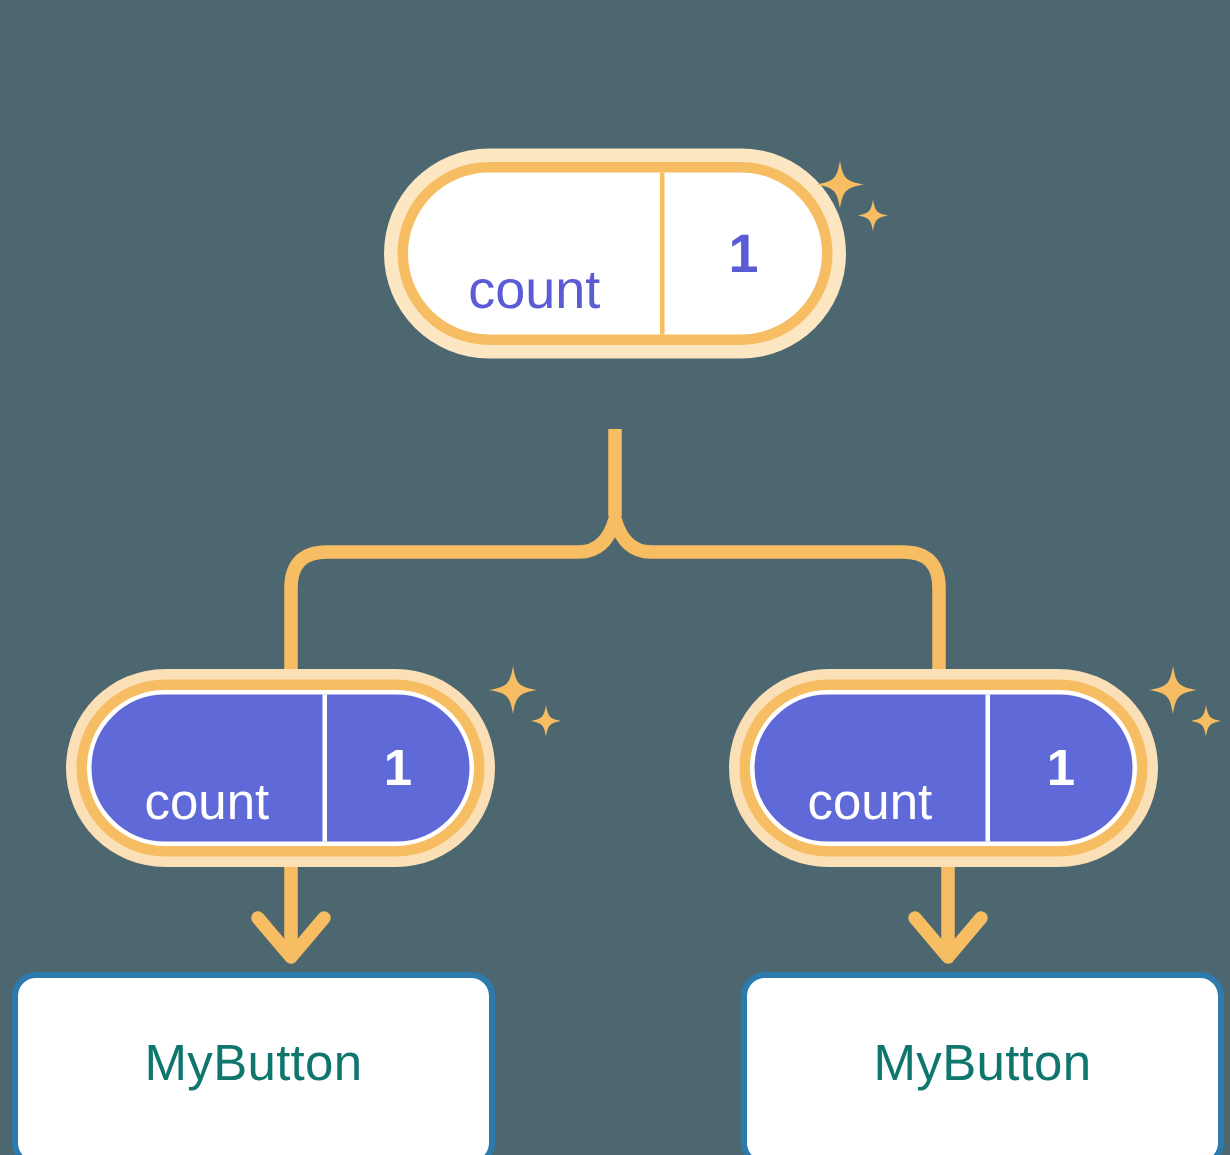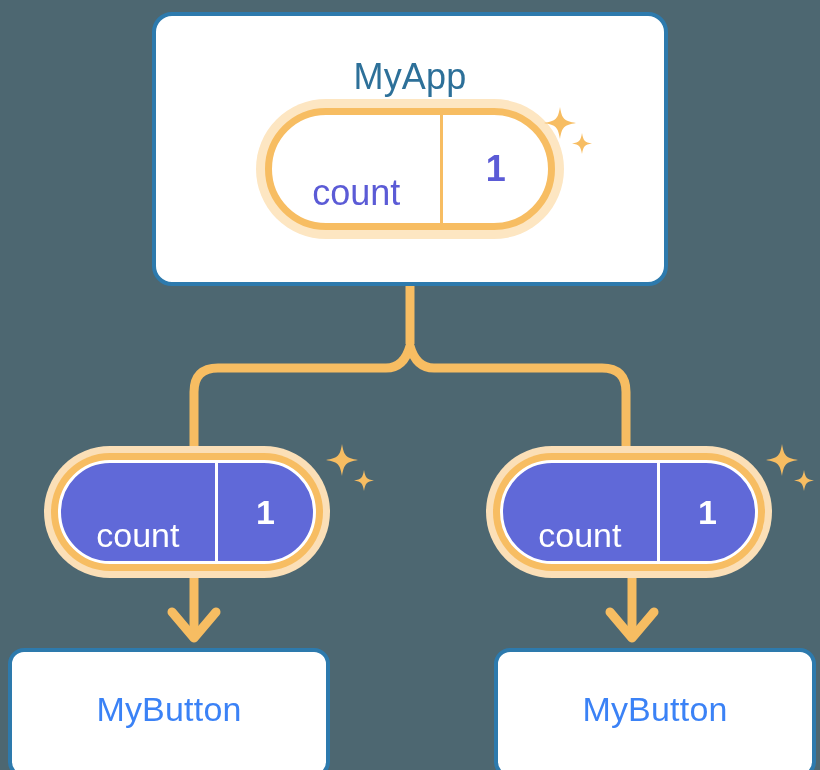--- a/index.html
+++ b/index.html
@@ -74,21 +74,21 @@
     height: 130px;
   }
   #button-card-right {
     left: 494px;
     top: 648px;
     width: 322px;
     height: 130px;
   }
   .leaf-label {
     font-size: 34px;
-    color: #3b82f6;
+    color: #0f766e;
     letter-spacing: .2px;
     margin-bottom: 8px;
   }
 
   
   .pill {
     position: absolute;
     box-sizing: border-box;
     display: flex;
     align-items: stretch;
@@ -193,23 +193,20 @@
              Q626,368 626,392
              L626,474" fill="none" stroke="#f7bd62" stroke-width="9" stroke-linejoin="round" stroke-linecap="round"></path>
 
     <path d="M194,576 L194,636" fill="none" stroke="#f7bd62" stroke-width="9" stroke-linecap="butt"></path>
     <path d="M172,612 L194,638 L216,612" fill="none" stroke="#f7bd62" stroke-width="9" stroke-linecap="round" stroke-linejoin="round"></path>
 
     <path d="M632,576 L632,636" fill="none" stroke="#f7bd62" stroke-width="9" stroke-linecap="butt"></path>
     <path d="M610,612 L632,638 L654,612" fill="none" stroke="#f7bd62" stroke-width="9" stroke-linecap="round" stroke-linejoin="round"></path>
   </svg>
 
-  <div class="card" id="app-card">
-    <div class="card-title">MyApp</div>
-  </div>
 
   <div class="pill" id="pill-app">
     <div class="pill-key">count</div>
     <div class="pill-divider"></div>
     <div class="pill-val">1</div>
   </div>
 
   <svg class="sparkle-group" id="sparkle-app" width="64" height="64" viewBox="0 0 64 64">
     <path d="M24,4 C26,16 28,18 40,20 C28,22 26,24 24,36 C22,24 20,22 8,20 C20,18 22,16 24,4 Z" fill="#f7bd62"></path>
     <path d="M46,30 C47.4,38 48.6,39.2 56,40.6 C48.6,42 47.4,43.2 46,51 C44.6,43.2 43.4,42 36,40.6 C43.4,39.2 44.6,38 46,30 Z" fill="#f7bd62"></path>

